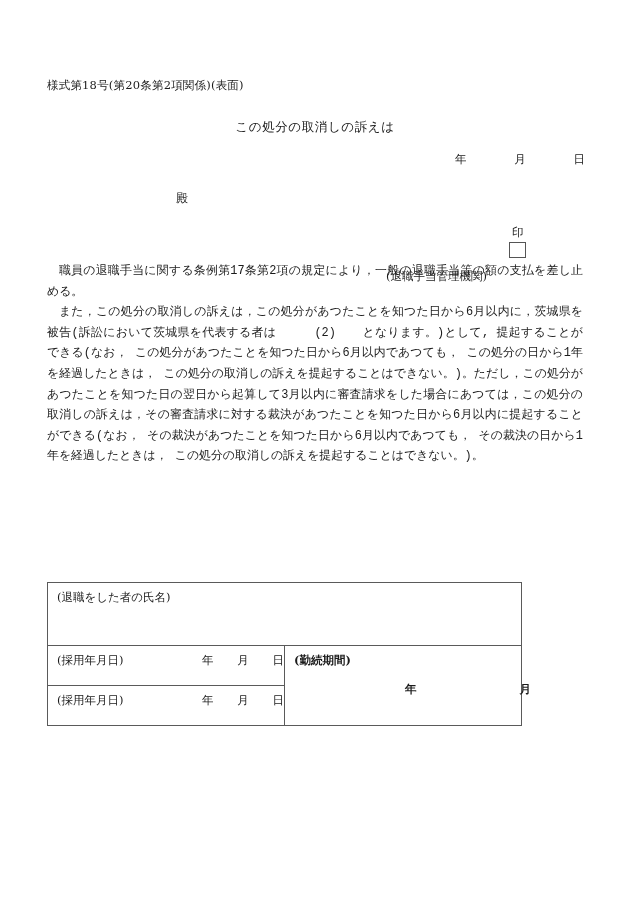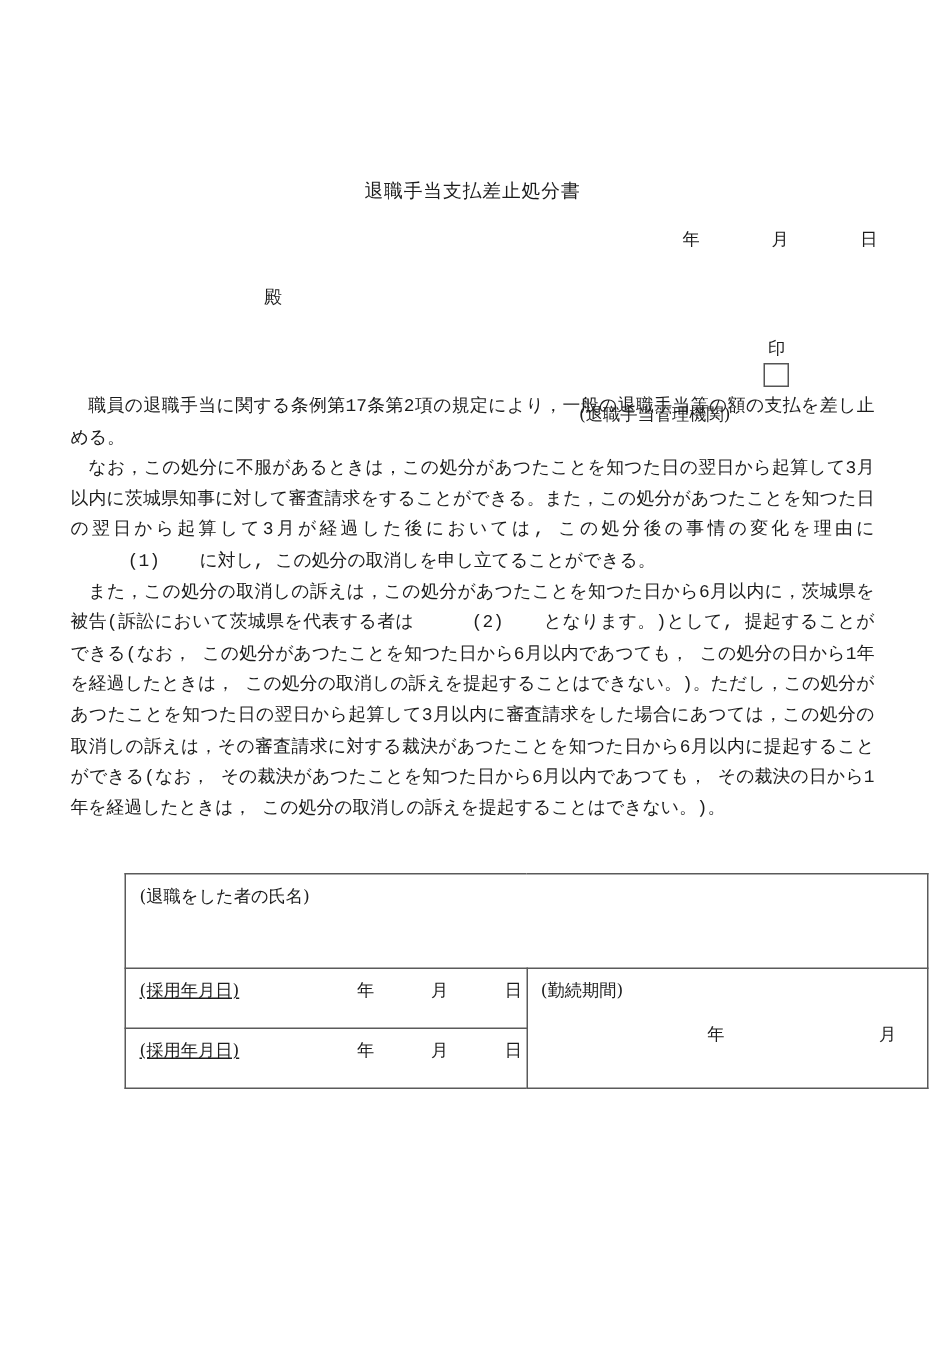--- a/index.html
+++ b/index.html
@@ -108,83 +108,82 @@
     display: inline-block;
     min-width: 86px;
     text-align: center;
   }
 
   
   .form-table {
     position: absolute;
     left: 47px;
     top: 582px;
-    width: 536px;
+    width: 475px;
     border-collapse: collapse;
     table-layout: fixed;
-    margin-left: 36px;
   }
   .form-table td {
     border: 1px solid #5a5a5a;
     padding: 0;
     vertical-align: top;
     font-size: 11.5px;
   }
   .cell-pad {
     padding: 7px 0 0 9px;
   }
   .row-name td { height: 62px; }
   .row-hire td, .row-leave td { height: 39px; }
 
   .date-fields {
     display: flex;
     align-items: flex-start;
   }
-  .date-fields .label { width: 145px; flex: none; text-decoration: underline; }
+  .date-fields .label { width: 145px; flex: none; }
   .date-fields .ymd {
     width: 110px;
     display: flex;
     justify-content: space-between;
   }
 
-  .service-cell { position: relative; }
+  .service-cell { position: relative; font-weight: bold; }
   .service-label { padding: 7px 0 0 9px; }
   .service-ym {
     position: absolute;
     left: 120px;
     top: 36px;
     width: 126px;
     display: flex;
     justify-content: space-between;
     font-size: 11.5px;
   }
 </style>
 </head>
 <body>
 
 <div class="page">
 
-
-  <div class="doc-title">退職手当支払差止処分書</div>
+  <div class="form-no">様式第18号(第20条第2項関係)(表面)</div>
+
+  <div class="doc-title">この処分の取消しの訴えは</div>
 
   <div class="date-line">
     <span>年</span>
     <span>月</span>
     <span>日</span>
   </div>
 
   <div class="addressee">殿</div>
 
   <div class="issuer">(退職手当管理機関)</div>
   <div class="seal-label">印</div>
   <div class="seal-box"></div>
 
   <div class="body-text">
     <p>職員の退職手当に関する条例第17条第2項の規定により，一般の退職手当等の額の支払を差し止める。</p>
-    <p><span>なお，この処分に不服があるときは，この処分があつたことを知つた日の翌日から起算して3月以内に茨城県知事に対して審査請求をすることができる。また，この処分があつたことを知つた日の翌日から起算して3月が経過した後においては, この処分後の事情の変化を理由に</span><span class="blank-slot">(1)</span><span>に対し, この処分の取消しを申し立てることができる。</span></p>
     <p><span>また，この処分の取消しの訴えは，この処分があつたことを知つた日から6月以内に，茨城県を被告(訴訟において茨城県を代表する者は</span><span class="blank-slot">(2)</span><span>となります。)として, 提起することができる(なお， この処分があつたことを知つた日から6月以内であつても， この処分の日から1年を経過したときは， この処分の取消しの訴えを提起することはできない。)。ただし，この処分があつたことを知つた日の翌日から起算して3月以内に審査請求をした場合にあつては，この処分の取消しの訴えは，その審査請求に対する裁決があつたことを知つた日から6月以内に提起することができる(なお， その裁決があつたことを知つた日から6月以内であつても， その裁決の日から1年を経過したときは， この処分の取消しの訴えを提起することはできない。)。</span></p>
   </div>
 
   <table class="form-table">
     <tbody>
         <tr class="row-name">
       <td colspan="2">
         <div class="cell-pad">(退職をした者の氏名)</div>
       </td>
     </tr>

